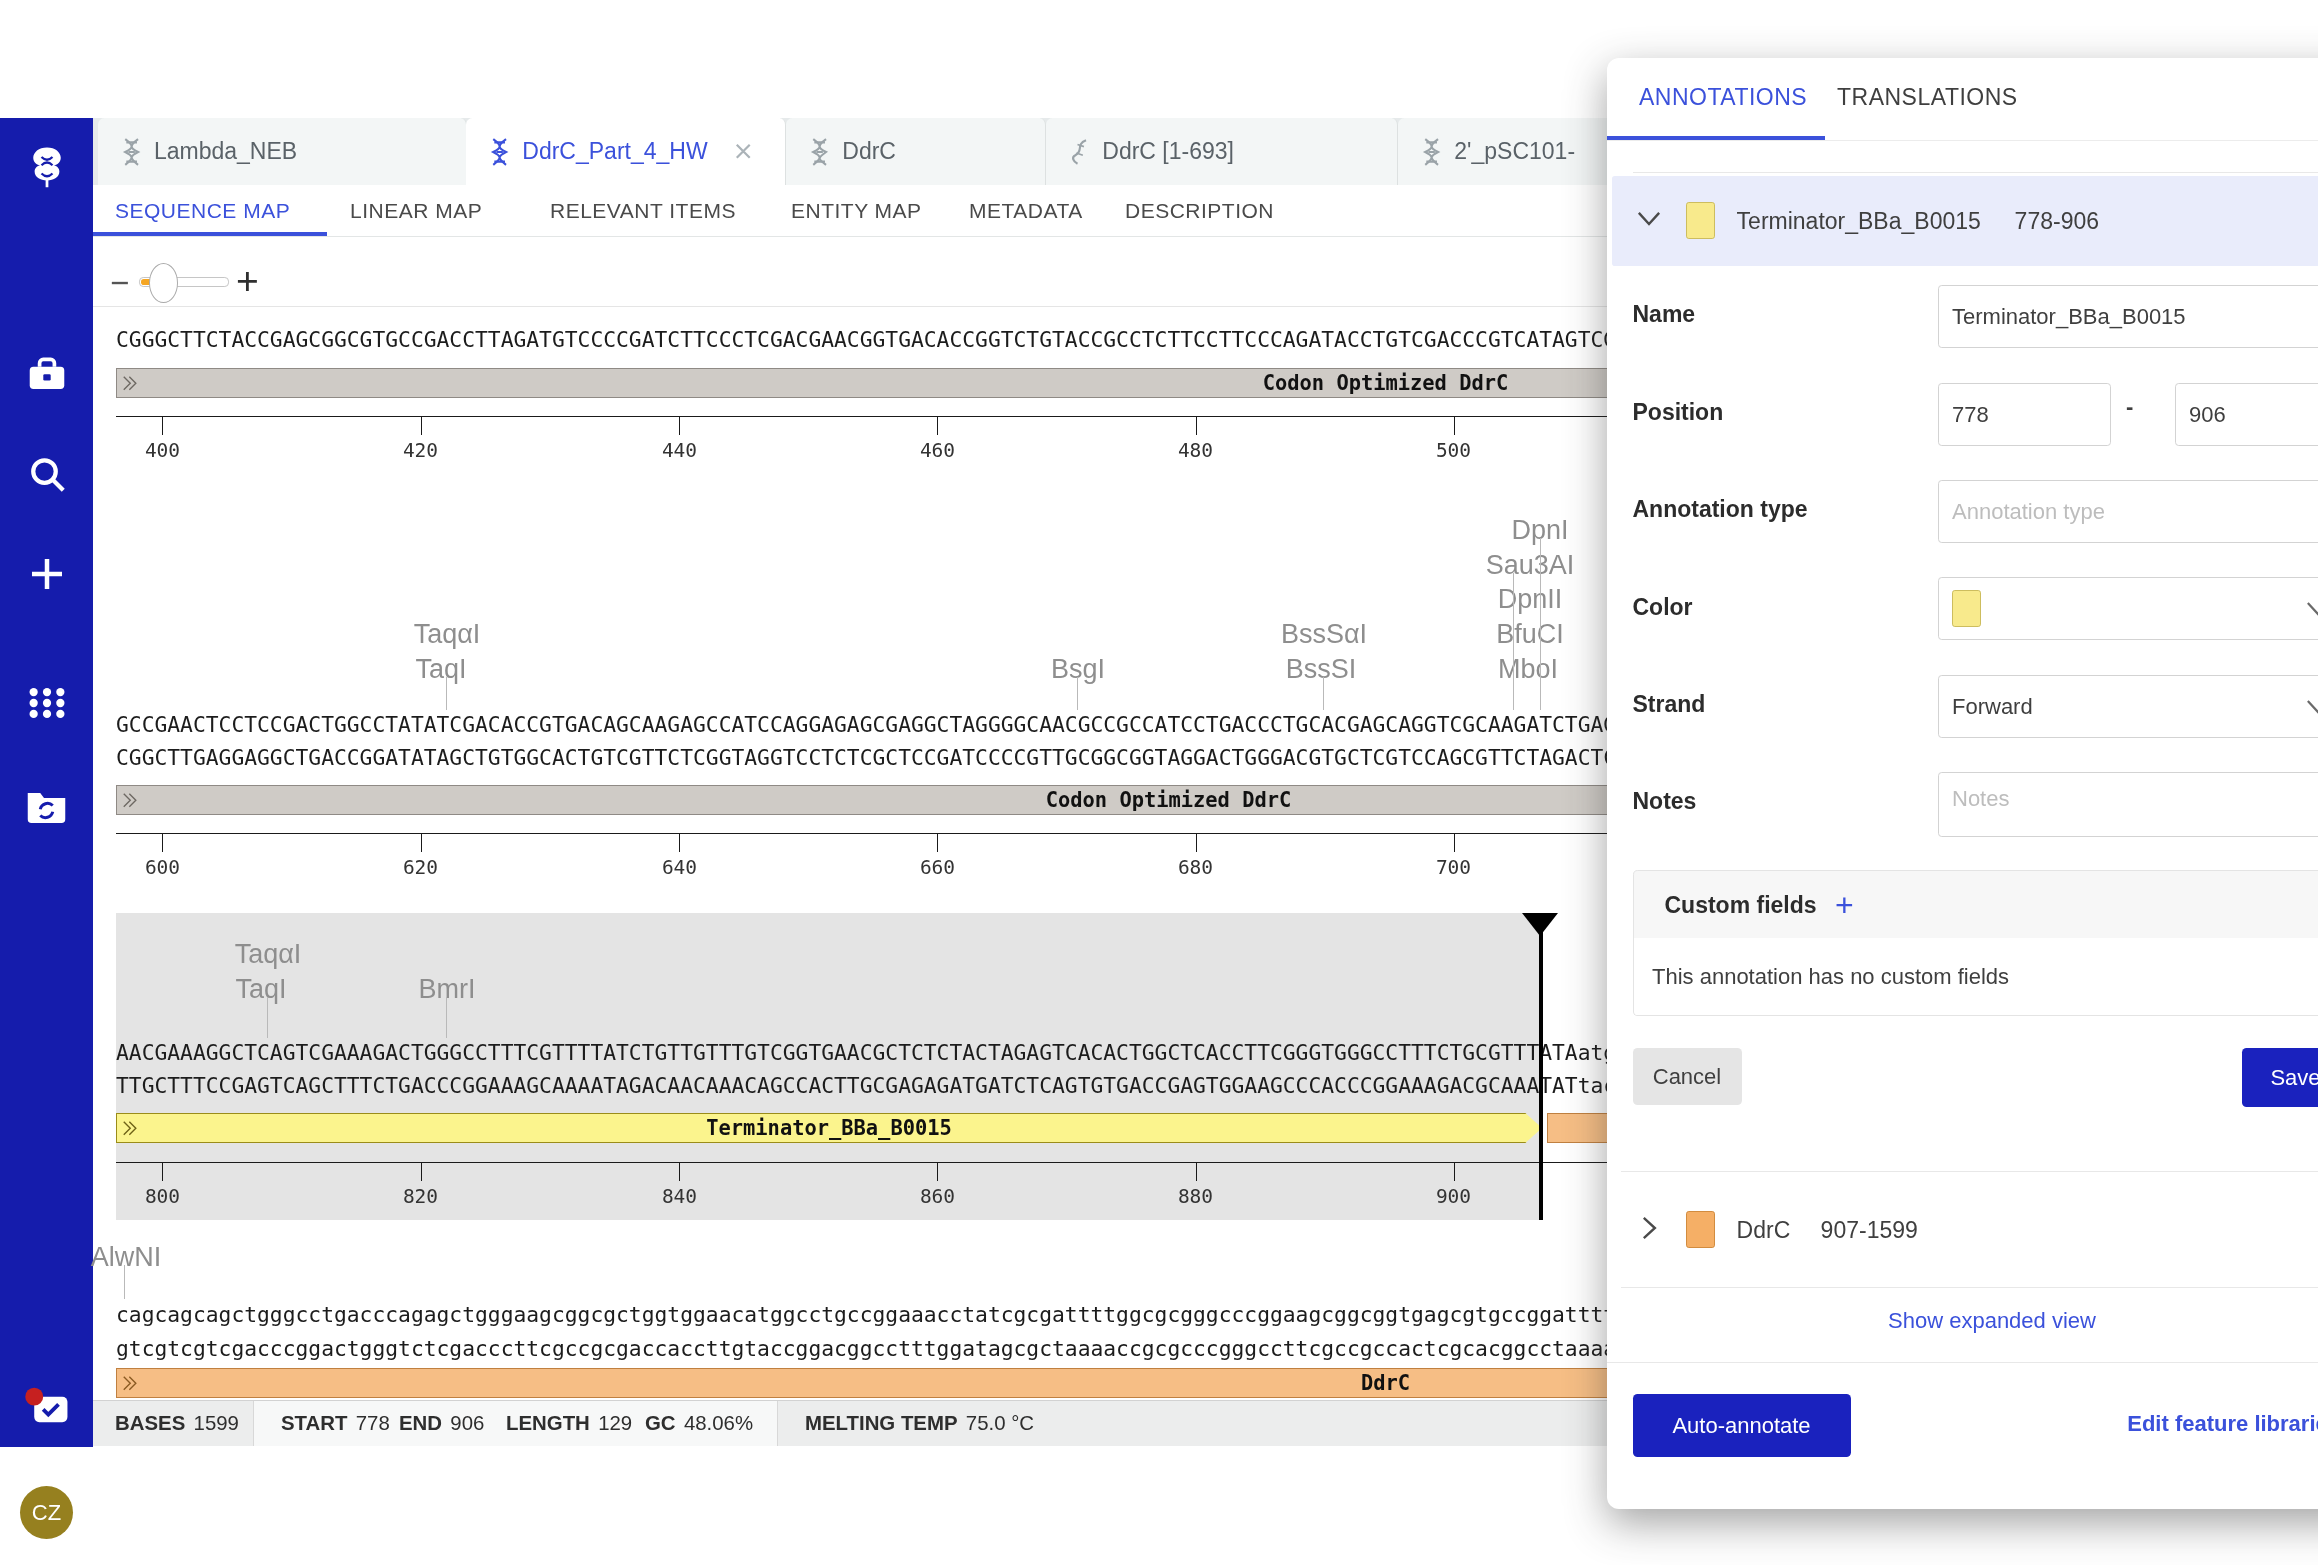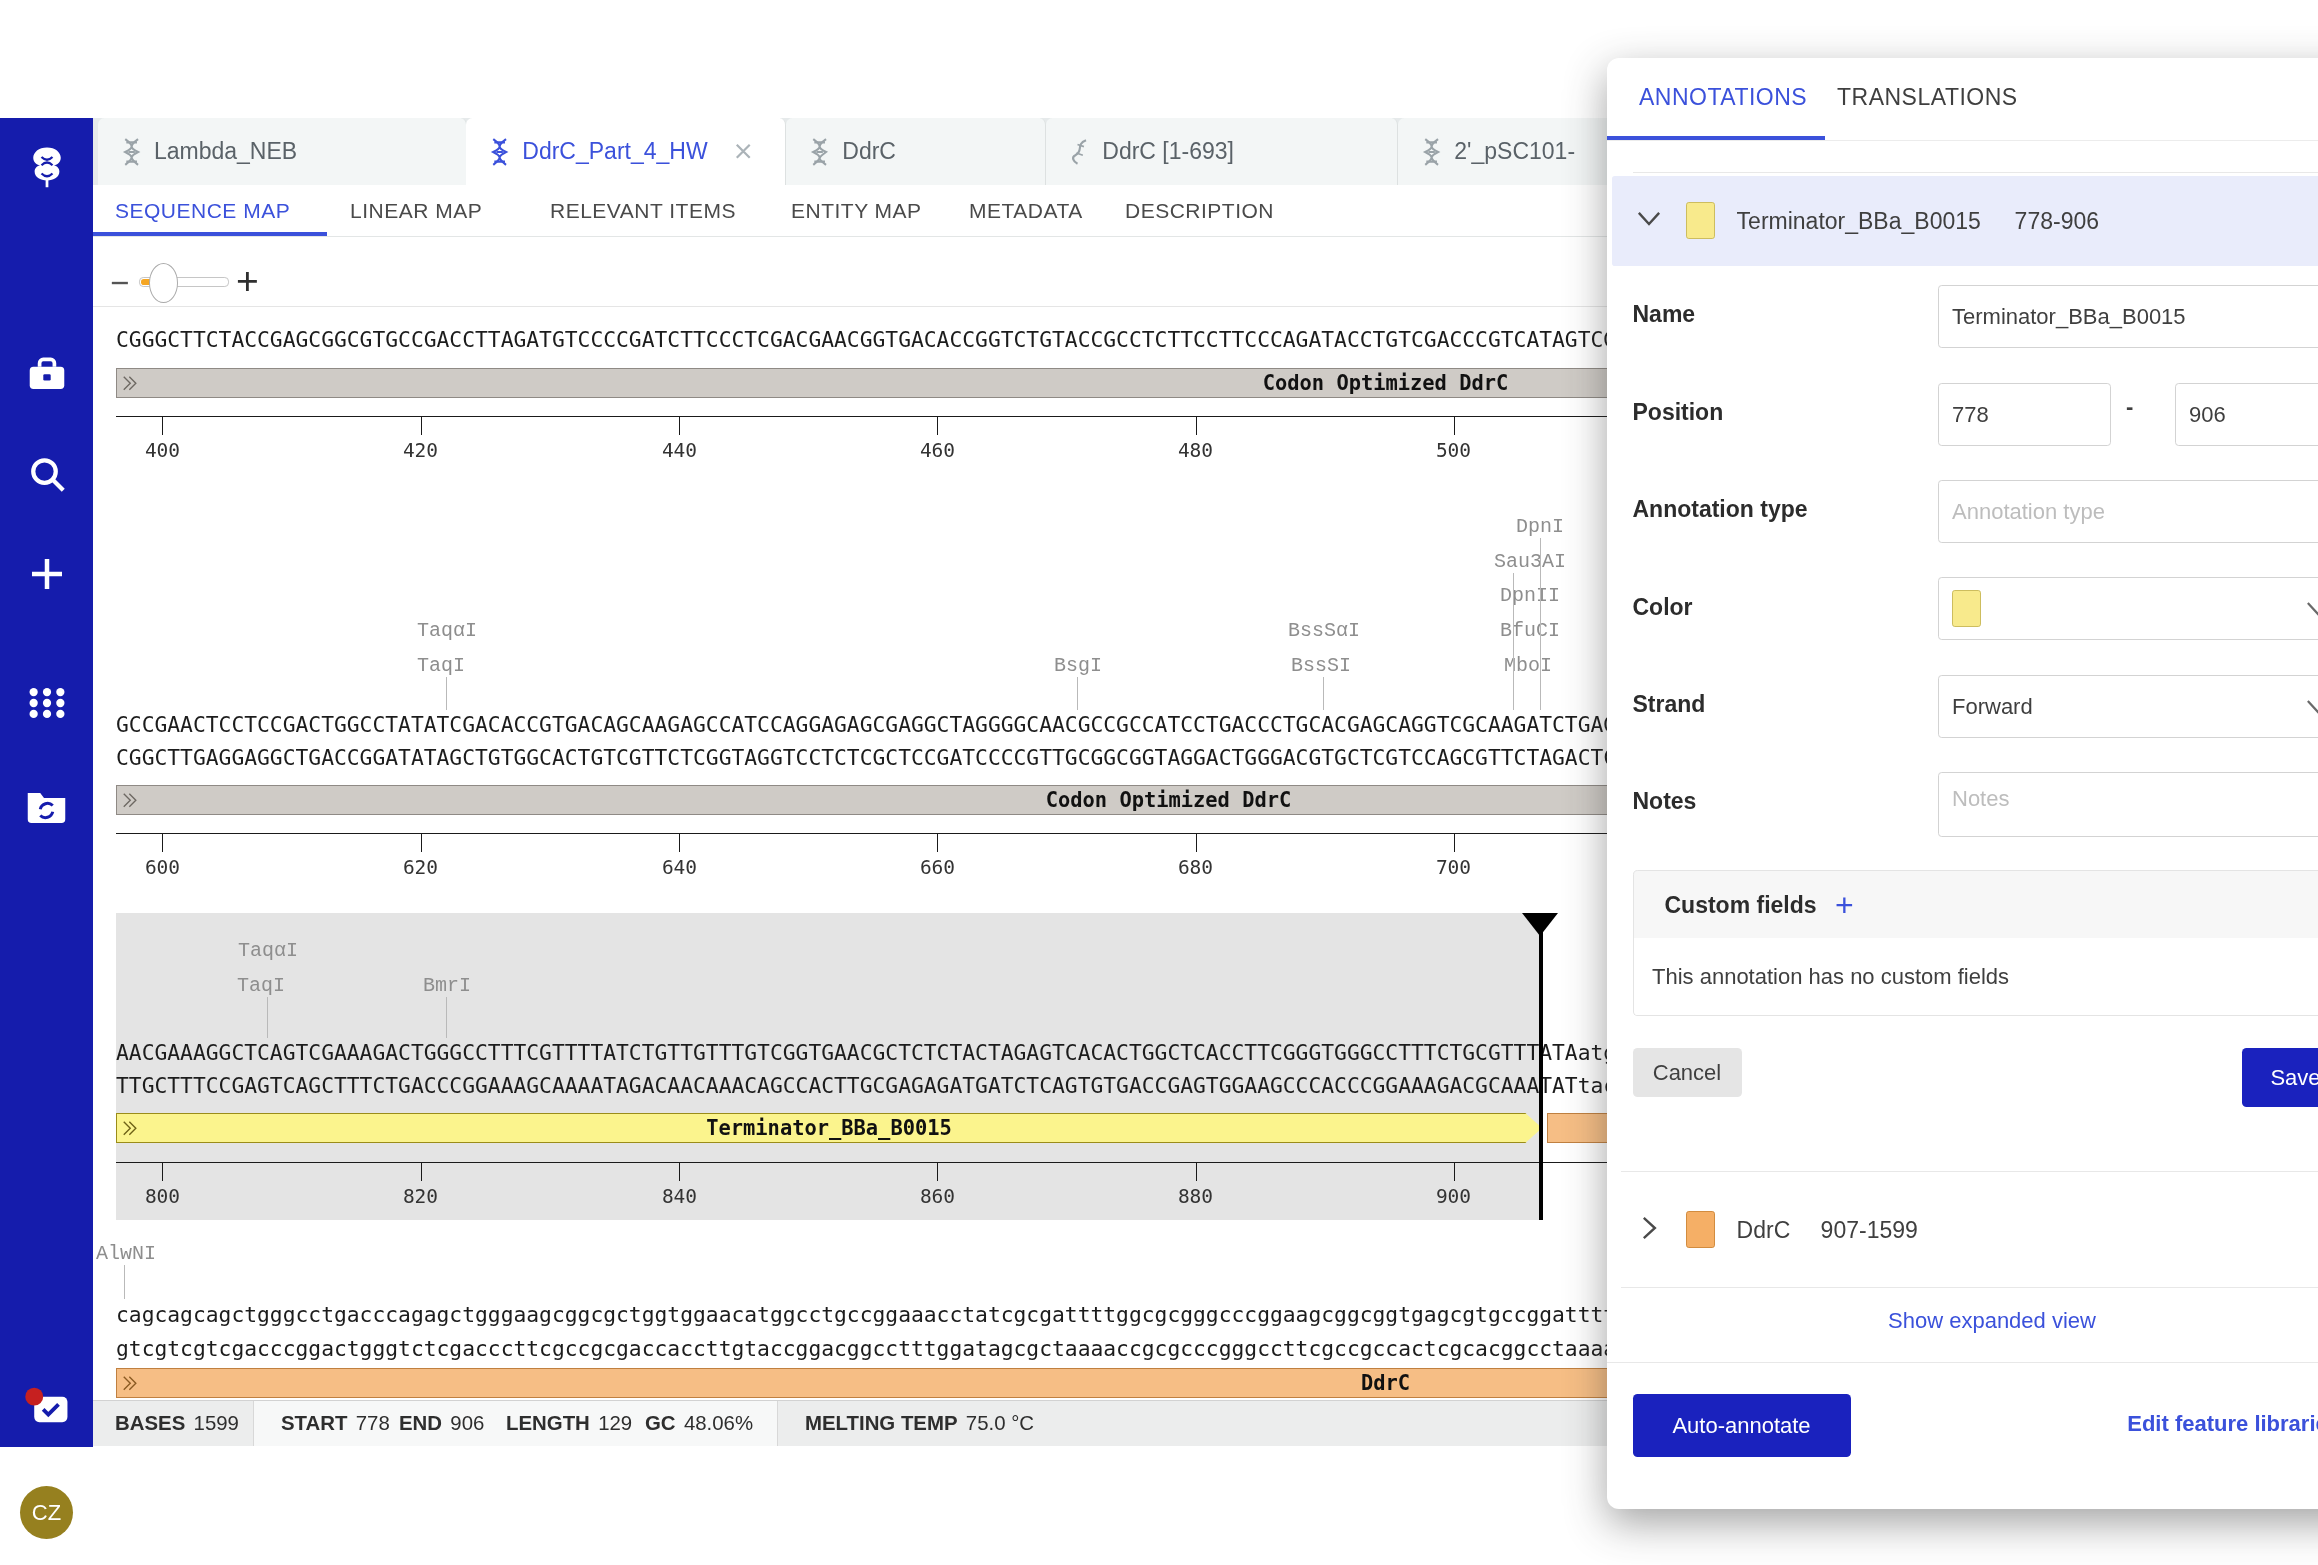--- a/index.html
+++ b/index.html
@@ -18,21 +18,21 @@
   .subtab.active{color:#3B51DB;}
   .subtab-underline{position:absolute;left:0;top:47px;height:3.7px;background:#3B51DB;}
   
   .seq{position:absolute;font-family:"DejaVu Sans Mono",monospace;font-size:21.3px;line-height:28px;height:28px;color:#1c1c1c;white-space:pre;overflow:hidden;}
   .bar{position:absolute;height:30px;box-sizing:border-box;border:1.4px solid;display:flex;align-items:center;justify-content:center;font-family:"DejaVu Sans Mono",monospace;font-weight:bold;font-size:20.4px;color:#111;}
   .zigR{clip-path:polygon(0 0,calc(100% - 14px) 0,100% 16%,calc(100% - 14px) 33%,100% 50%,calc(100% - 14px) 66%,100% 83%,calc(100% - 14px) 100%,0 100%);}
   .arrR{clip-path:polygon(0 0,calc(100% - 16.7px) 0,100% 50%,calc(100% - 16.7px) 100%,0 100%);}
   .ruler{position:absolute;border-top:1.9px solid #1a1a1a;height:46px;}
   .tick{position:absolute;top:0;width:1.4px;height:17.6px;background:#1a1a1a;}
   .tnum{position:absolute;top:22px;width:65px;text-align:center;font-family:"DejaVu Sans Mono",monospace;font-size:19.5px;color:#333;}
-  .enz{position:absolute;transform:translateX(-50%);font-family:Liberation Mono, monospace;font-size:20px;color:#8E8E8E;white-space:nowrap;}
+  .enz{position:absolute;transform:translateX(-50%);font-family:Liberation Sans, sans-serif;font-size:27px;color:#8E8E8E;white-space:nowrap;}
   .enzline{position:absolute;width:0.9px;background:#B9B9B9;}
   .hl{position:absolute;background:#E4E4E4;}
   .caret{position:absolute;width:3.7px;background:#000;}
   .ctri{position:absolute;width:0;height:0;border-left:18.5px solid transparent;border-right:18.5px solid transparent;border-top:23px solid #000;}
   
   .statusbar{left:93px;top:1400px;width:2690px;height:46px;background:#ECEDED;border-top:0.9px solid #D2D2D2;box-sizing:border-box;font-size:20.4px;color:#2e2e2e;}
   .st{position:absolute;top:0;height:45px;display:flex;align-items:center;gap:8.3px;white-space:nowrap;}
   .st b{font-weight:bold;}
   .stdiv{position:absolute;top:0;width:0.9px;height:45px;background:#D8D8D8;}
   
@@ -381,21 +381,21 @@
   <textarea class="parea" style="top: 714px;" placeholder="Notes"></textarea>
 
   <div class="p-abs" style="left:25.5px;top:812px;width:716px;height:70px;background:#F7F7F7;border:0.9px solid #E4E4E4;border-radius:4.6px 4.6px 0 0;box-sizing:border-box;display:flex;align-items:center">
     <span style="margin-left:31px;font-size:23px;font-weight:600;color:#2c2c2c">Custom fields</span>
     <span style="margin-left:18.5px;font-size:32px;color:#3B51DB;font-weight:300">+</span>
   </div>
   <div class="p-abs" style="left:25.5px;top:880px;width:716px;height:78px;background:#fff;border:0.9px solid #E4E4E4;border-top:none;border-radius:0 0 4.6px 4.6px;box-sizing:border-box;display:flex;align-items:center">
     <span style="margin-left:18.5px;font-size:22px;color:#3f3f3f">This annotation has no custom fields</span>
   </div>
 
-  <div class="p-abs" style="left:25.5px;top:990px;width:109px;height:49px;background:#E5E5E5;border-radius:4.6px;display:flex;align-items:center;justify-content:center;font-size:22px;color:#3f3f3f">
+  <div class="p-abs" style="left:25.5px;top:990px;width:109px;height:57px;background:#E5E5E5;border-radius:4.6px;display:flex;align-items:center;justify-content:center;font-size:22px;color:#3f3f3f">
       <span>Cancel</span>
     </div>
   <div class="p-abs bluebtn" style="left:635px;top:990px;width:107px;height:59px">
       <span>Save</span>
     </div>
 
   <div class="hline" style="left:14px;top:1113px;width:742px"></div>
 
   <div class="p-abs" style="left:4.6px;top:1127px;width:763px;height:90px">
     <svg class="p-abs" style="left:29px;top:31px" width="16.7px" height="24" viewBox="0 0 18 26">

